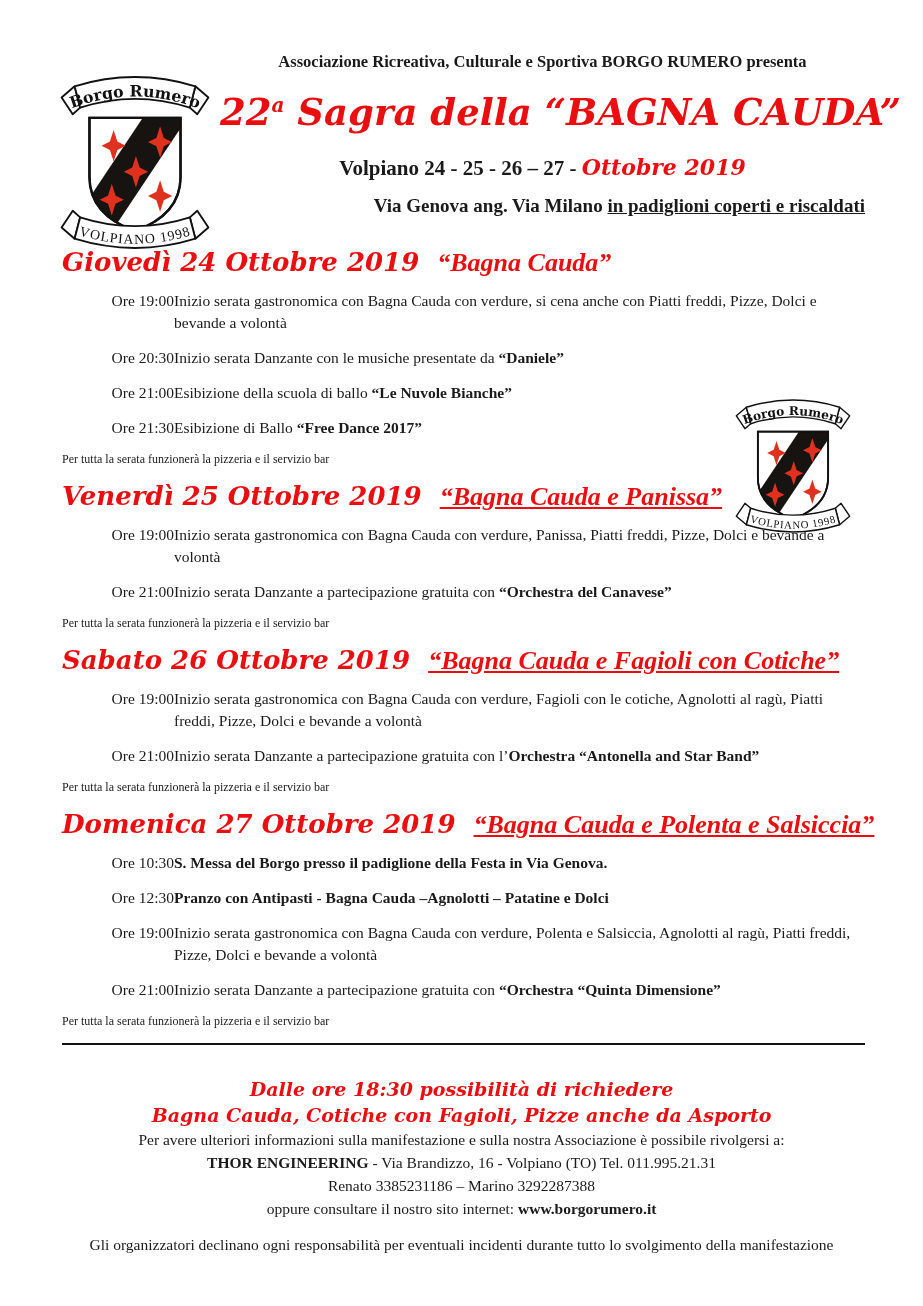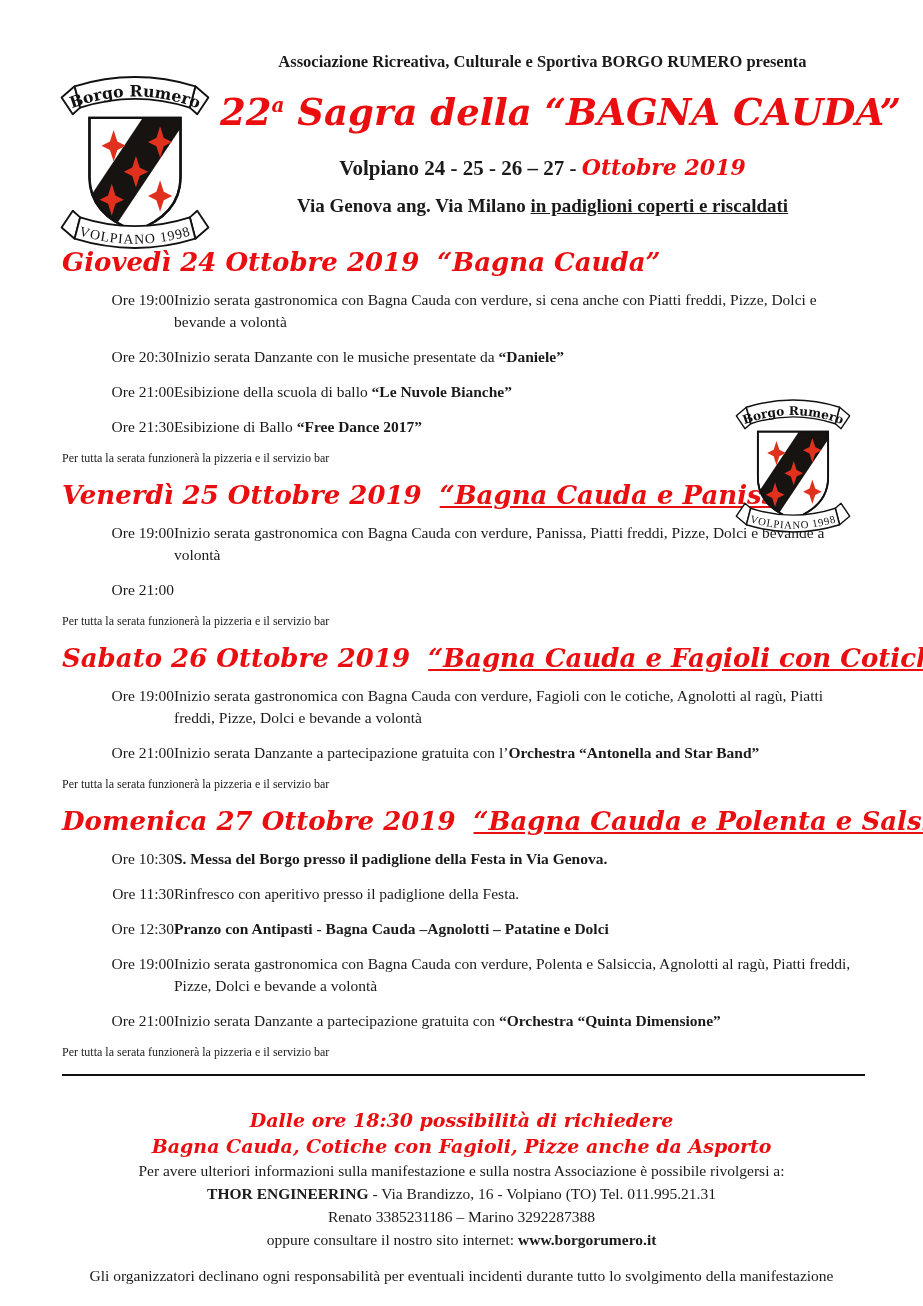--- a/index.html
+++ b/index.html
@@ -26,30 +26,30 @@
   .ribbon-text{font-family:"DejaVu Serif",serif;font-weight:bold;font-size:17px;}
   .ribbon-text-bottom{font-family:"Liberation Serif",serif;font-size:15px;letter-spacing:1px;}
 
   
   .header{padding:52px 58px 0 220px;text-align:center;}
   .presenta{font-size:16.5px;font-weight:bold;margin-bottom:18px;white-space:nowrap;}
   .event-title{font-size:37px;font-weight:bold;margin-bottom:20px;white-space:nowrap;}
   .event-title sup{font-size:20px;}
   .date-line{font-size:21px;font-weight:bold;margin-bottom:14px;}
   .date-line .red-script{font-size:22px;font-weight:bold;}
-  .location-line{font-size:19px;font-weight:bold;}
+  .location-line{font-size:19px;font-weight:bold;text-align:right;}
 
   
   .sections{padding:16px 58px 0 62px;}
   .section-heading{
     font-size:26px;font-weight:bold;font-style:italic;
     color:#ea0e10;margin:14px 0 12px 0;white-space:nowrap;
     font-family:"DejaVu Serif","Liberation Serif",serif;
   }
-  .section-heading .section-title{margin-left:18px;}
+  .section-heading .section-title{margin-left:18px;font-family:Liberation Serif, serif;}
   .section-heading .section-title.u{text-decoration:underline;}
   .row{display:flex;margin-bottom:13px;font-size:15.5px;line-height:1.42;}
   .time{width:112px;flex:0 0 112px;text-align:right;}
   .desc{flex:1;}
   .service-note{text-align:left;font-size:12px;margin:2px 0 14px 0;}
 
   
   .divider{border:none;border-top:2px solid #111;margin:14px 58px 12px 62px;}
   .footer{text-align:center;font-size:15.5px;line-height:1.42;margin-top:32px;}
   .asporto-line{font-size:19px;font-weight:bold;line-height:1.35;}
@@ -141,20 +141,21 @@
     <div class="section-heading">
       <span class="section-day">Venerdì 25  Ottobre 2019</span><span class="section-title u">“Bagna Cauda e Panissa”</span>
     </div>
     <div class="rows">
           <div class="row">
             <div class="time">Ore 19:00</div>
             <div class="desc"><span>Inizio serata gastronomica con Bagna Cauda con verdure, Panissa, Piatti freddi, Pizze, Dolci e bevande a volontà</span></div>
           </div>
           <div class="row">
             <div class="time">Ore 21:00</div>
+            <div class="desc"><span>Inizio serata Danzante a partecipazione gratuita con </span><span class="b">“Orchestra del Canavese”</span></div>
           </div>
         </div>
     <div class="service-note">Per tutta la serata funzionerà la pizzeria e il servizio bar</div>
   </div>
 
   <div class="section">
     <div class="section-heading">
       <span class="section-day">Sabato 26  Ottobre 2019</span><span class="section-title u">“Bagna Cauda e Fagioli con Cotiche”</span>
     </div>
     <div class="rows">
@@ -171,24 +172,20 @@
   </div>
 
   <div class="section">
     <div class="section-heading">
       <span class="section-day">Domenica 27  Ottobre 2019</span><span class="section-title u">“Bagna Cauda e Polenta e Salsiccia”</span>
     </div>
     <div class="rows">
           <div class="row">
             <div class="time">Ore 10:30</div>
             <div class="desc"><span class="b">S. Messa del Borgo presso il padiglione della Festa in Via Genova.</span></div>
-          </div>
-          <div class="row">
-            <div class="time">Ore 11:30</div>
-            <div class="desc"><span>Rinfresco con aperitivo presso il padiglione della Festa.</span></div>
           </div>
           <div class="row">
             <div class="time">Ore 12:30</div>
             <div class="desc"><span class="b">Pranzo con Antipasti - Bagna Cauda –Agnolotti – Patatine e Dolci</span></div>
           </div>
           <div class="row">
             <div class="time">Ore 19:00</div>
             <div class="desc"><span>Inizio serata gastronomica con Bagna Cauda con verdure, Polenta e Salsiccia, Agnolotti al ragù, Piatti freddi, Pizze, Dolci e bevande a volontà</span></div>
           </div>
           <div class="row">

